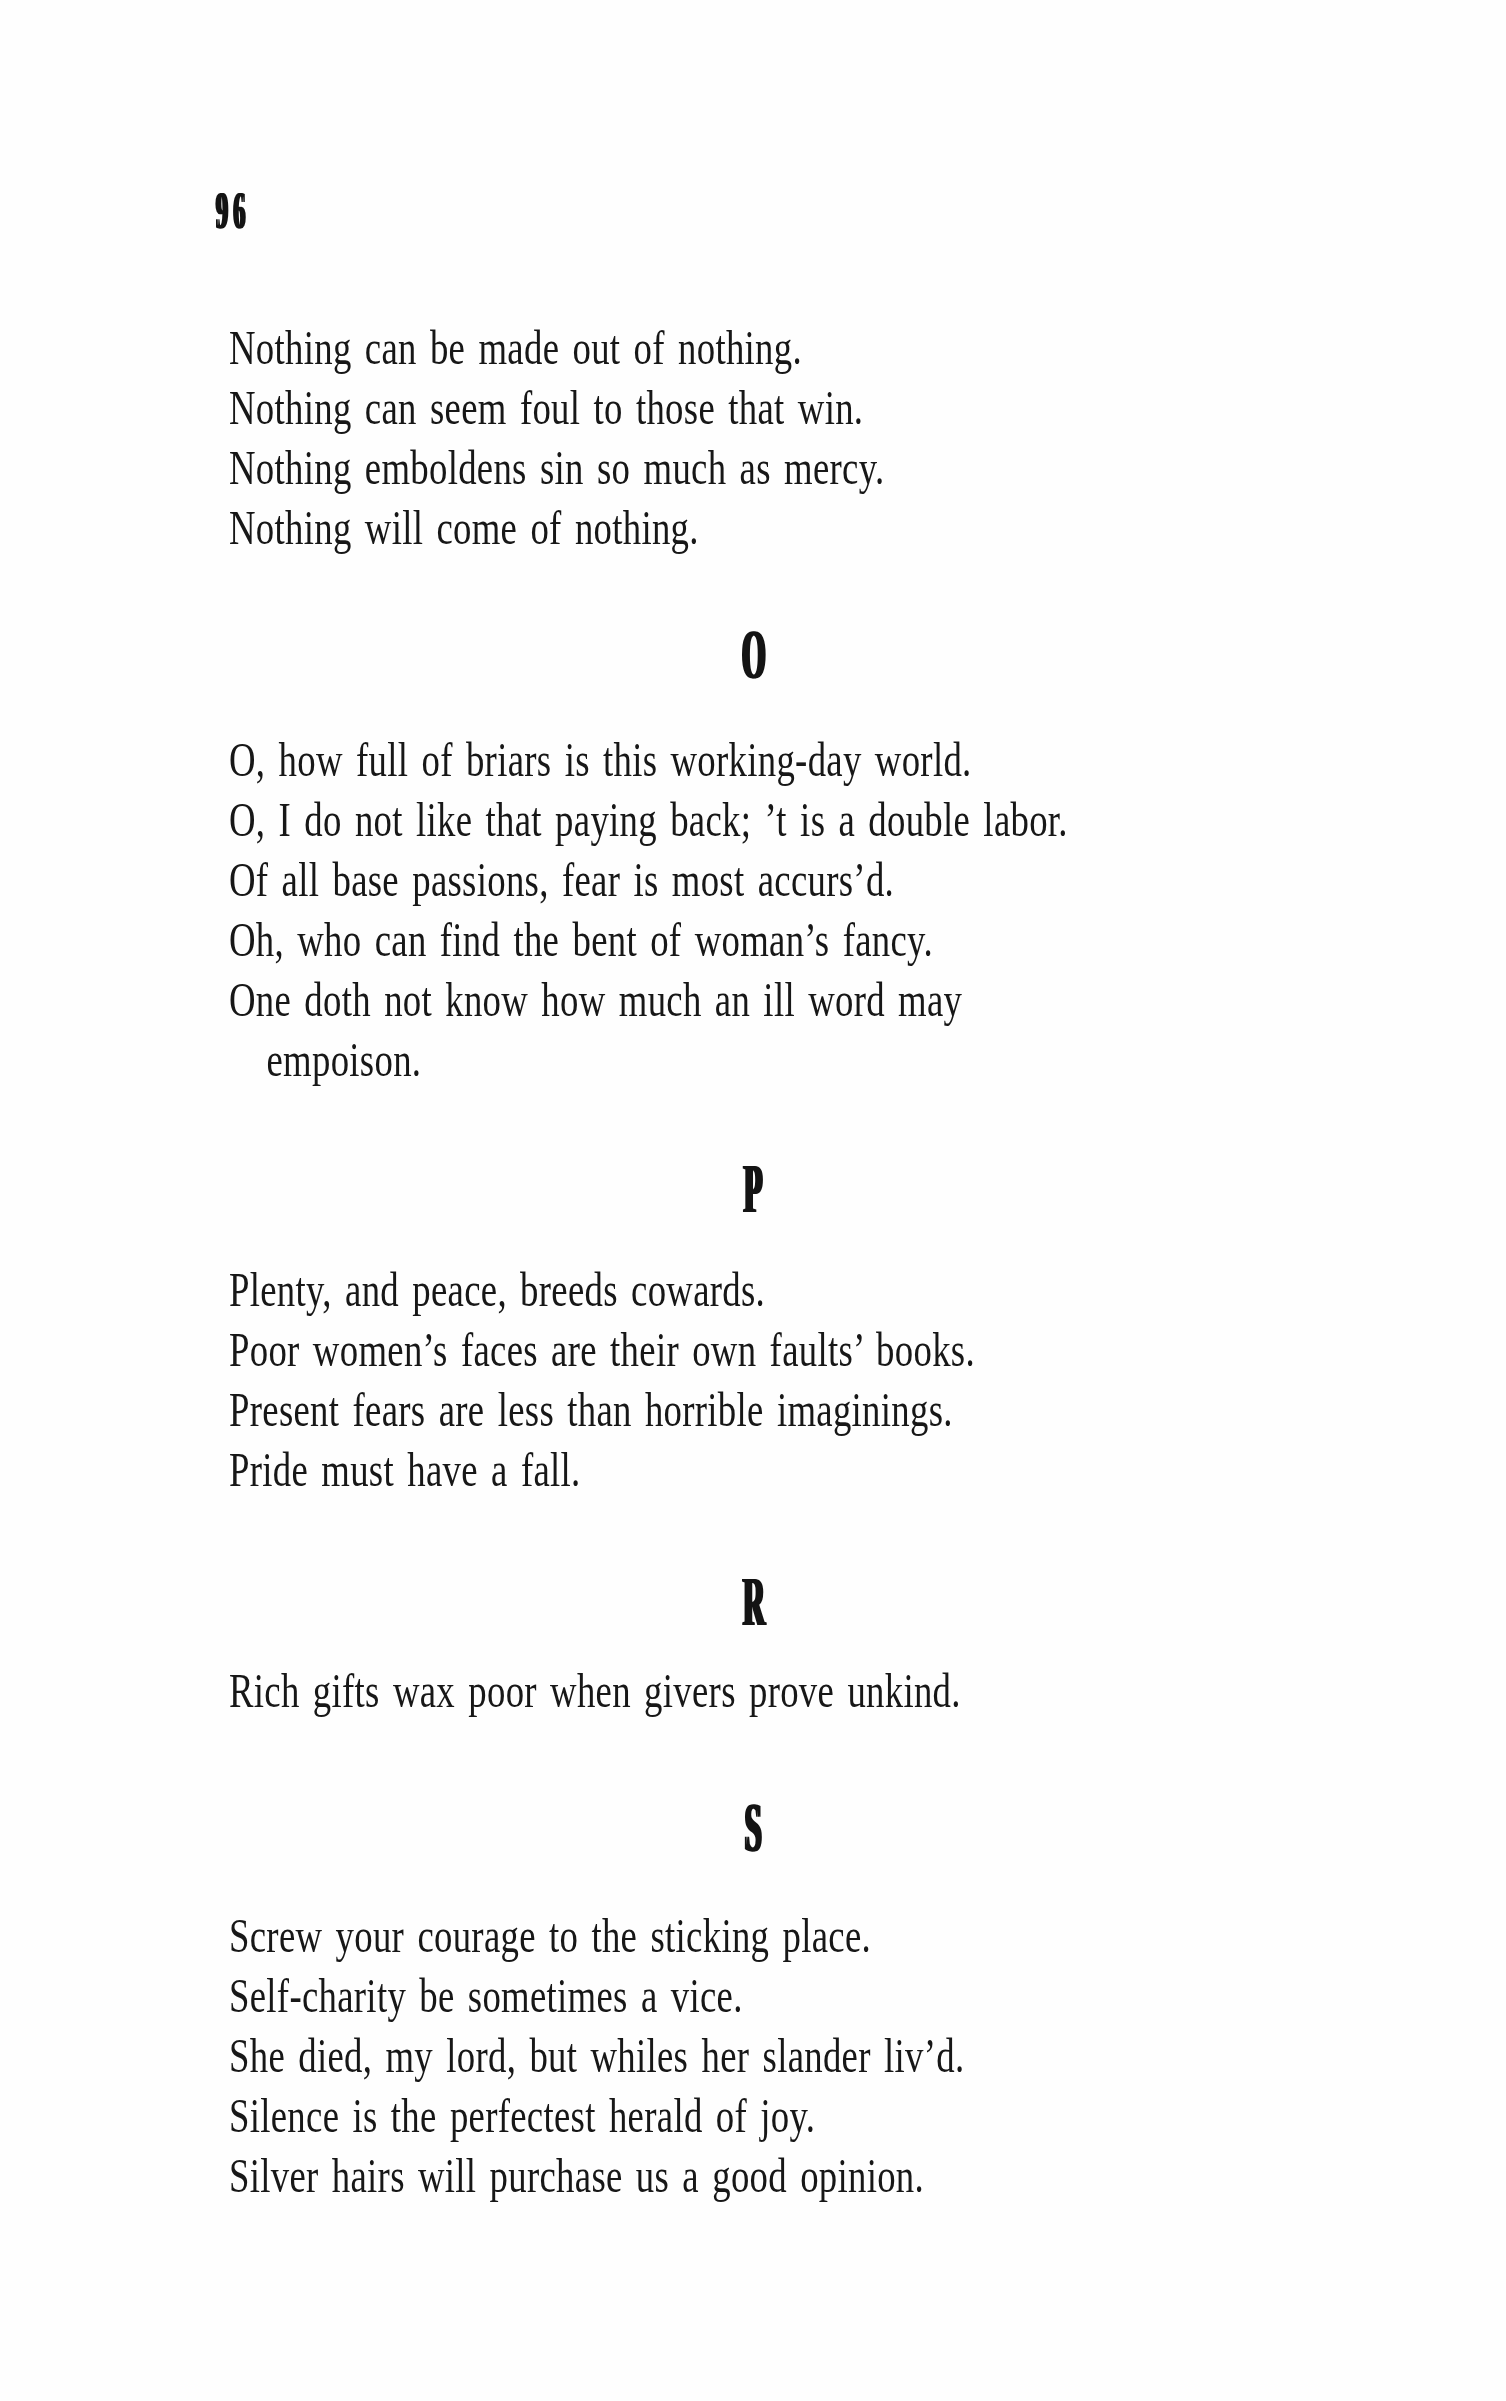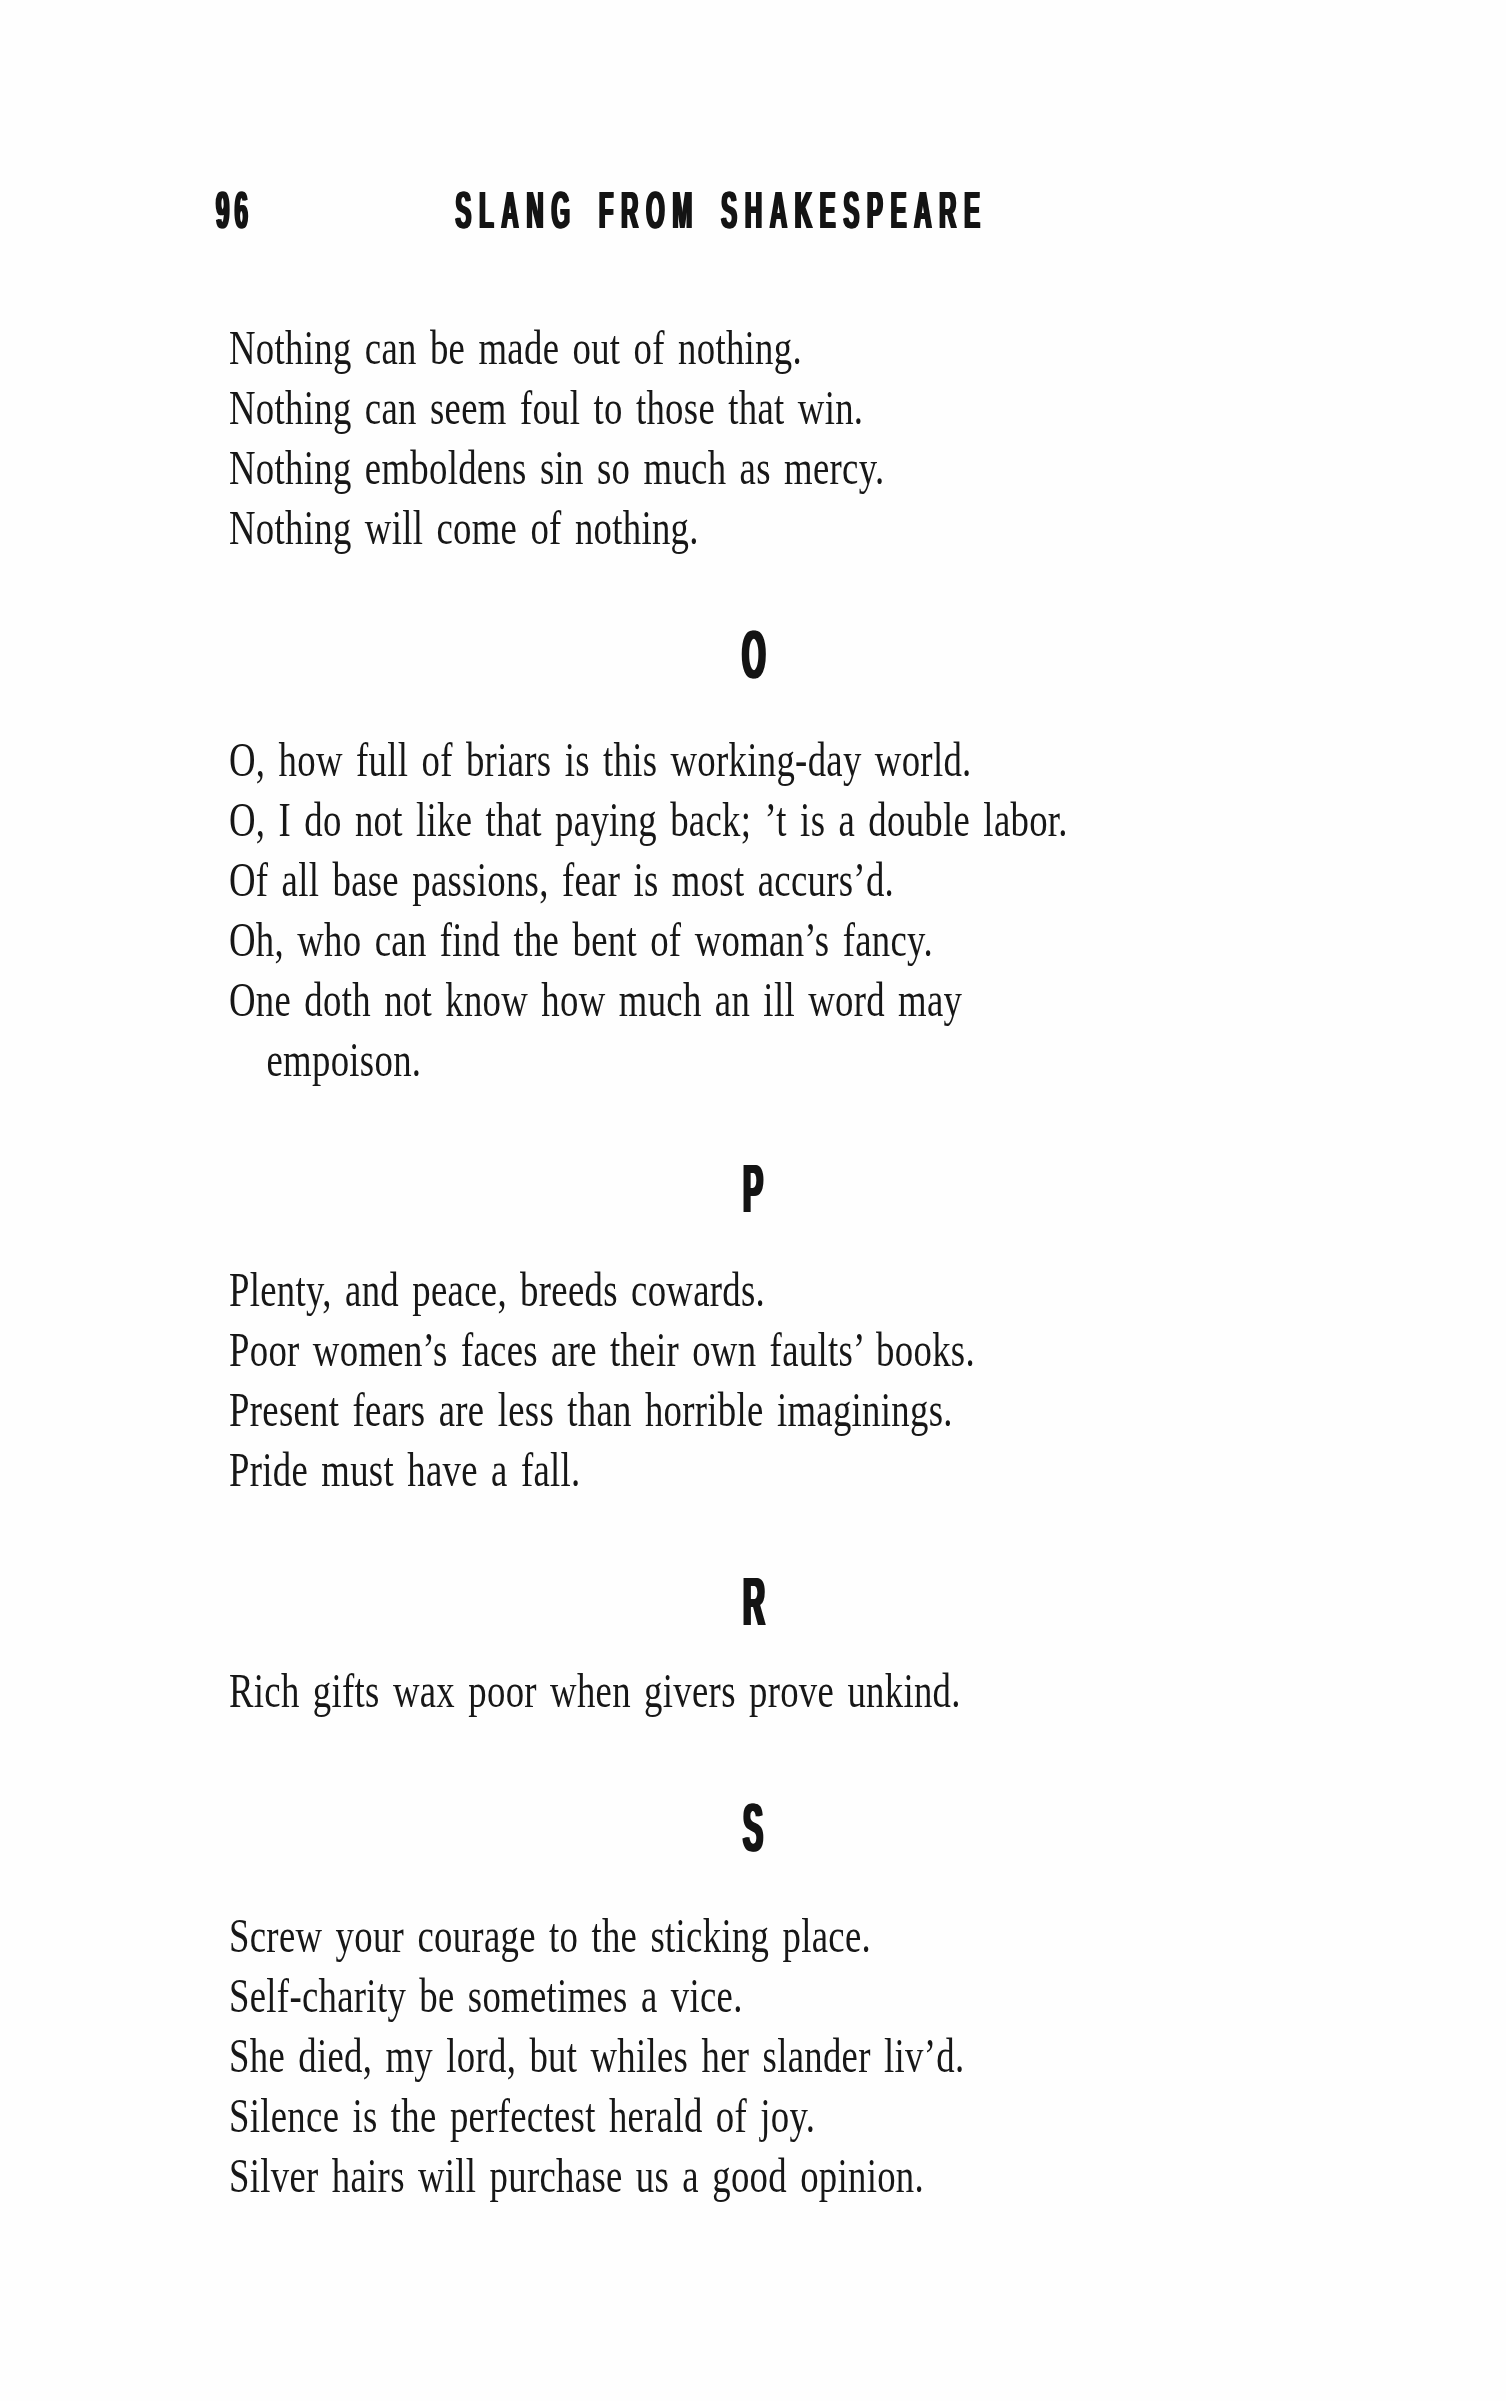--- a/index.html
+++ b/index.html
@@ -9,21 +9,21 @@
   }
   .page {
     position: relative;
     width: 1507px;
     height: 2401px;
     background: #fefefe;
     overflow: hidden;
   }
   
   .display {
-    font-family: Liberation Sans, sans-serif;
+    font-family: Liberation Serif, serif;
     font-weight: 700;
     color: #141414;
   }
   .sq {
     display: inline-block;
     white-space: nowrap;
   }
   #page-number {
     position: absolute;
     left: 216px;
@@ -93,23 +93,20 @@
 </style>
 </head>
 <body>
 
 <div class="page">
 
   <div class="display" id="page-number">
     <span class="sq">96</span>
   </div>
 
-  <div class="display" id="running-title">
-    <span class="sq">SLANG FROM SHAKESPEARE</span>
-  </div>
 
   <div class="quote-block" id="block-n">
       <div class="quote-line">Nothing can be made out of nothing.</div>
       <div class="quote-line">Nothing can seem foul to those that win.</div>
       <div class="quote-line">Nothing emboldens sin so much as mercy.</div>
       <div class="quote-line">Nothing will come of nothing.</div>
     </div>
 
   <div class="display section-letter" id="letter-o">
     <span class="sq">O</span>

